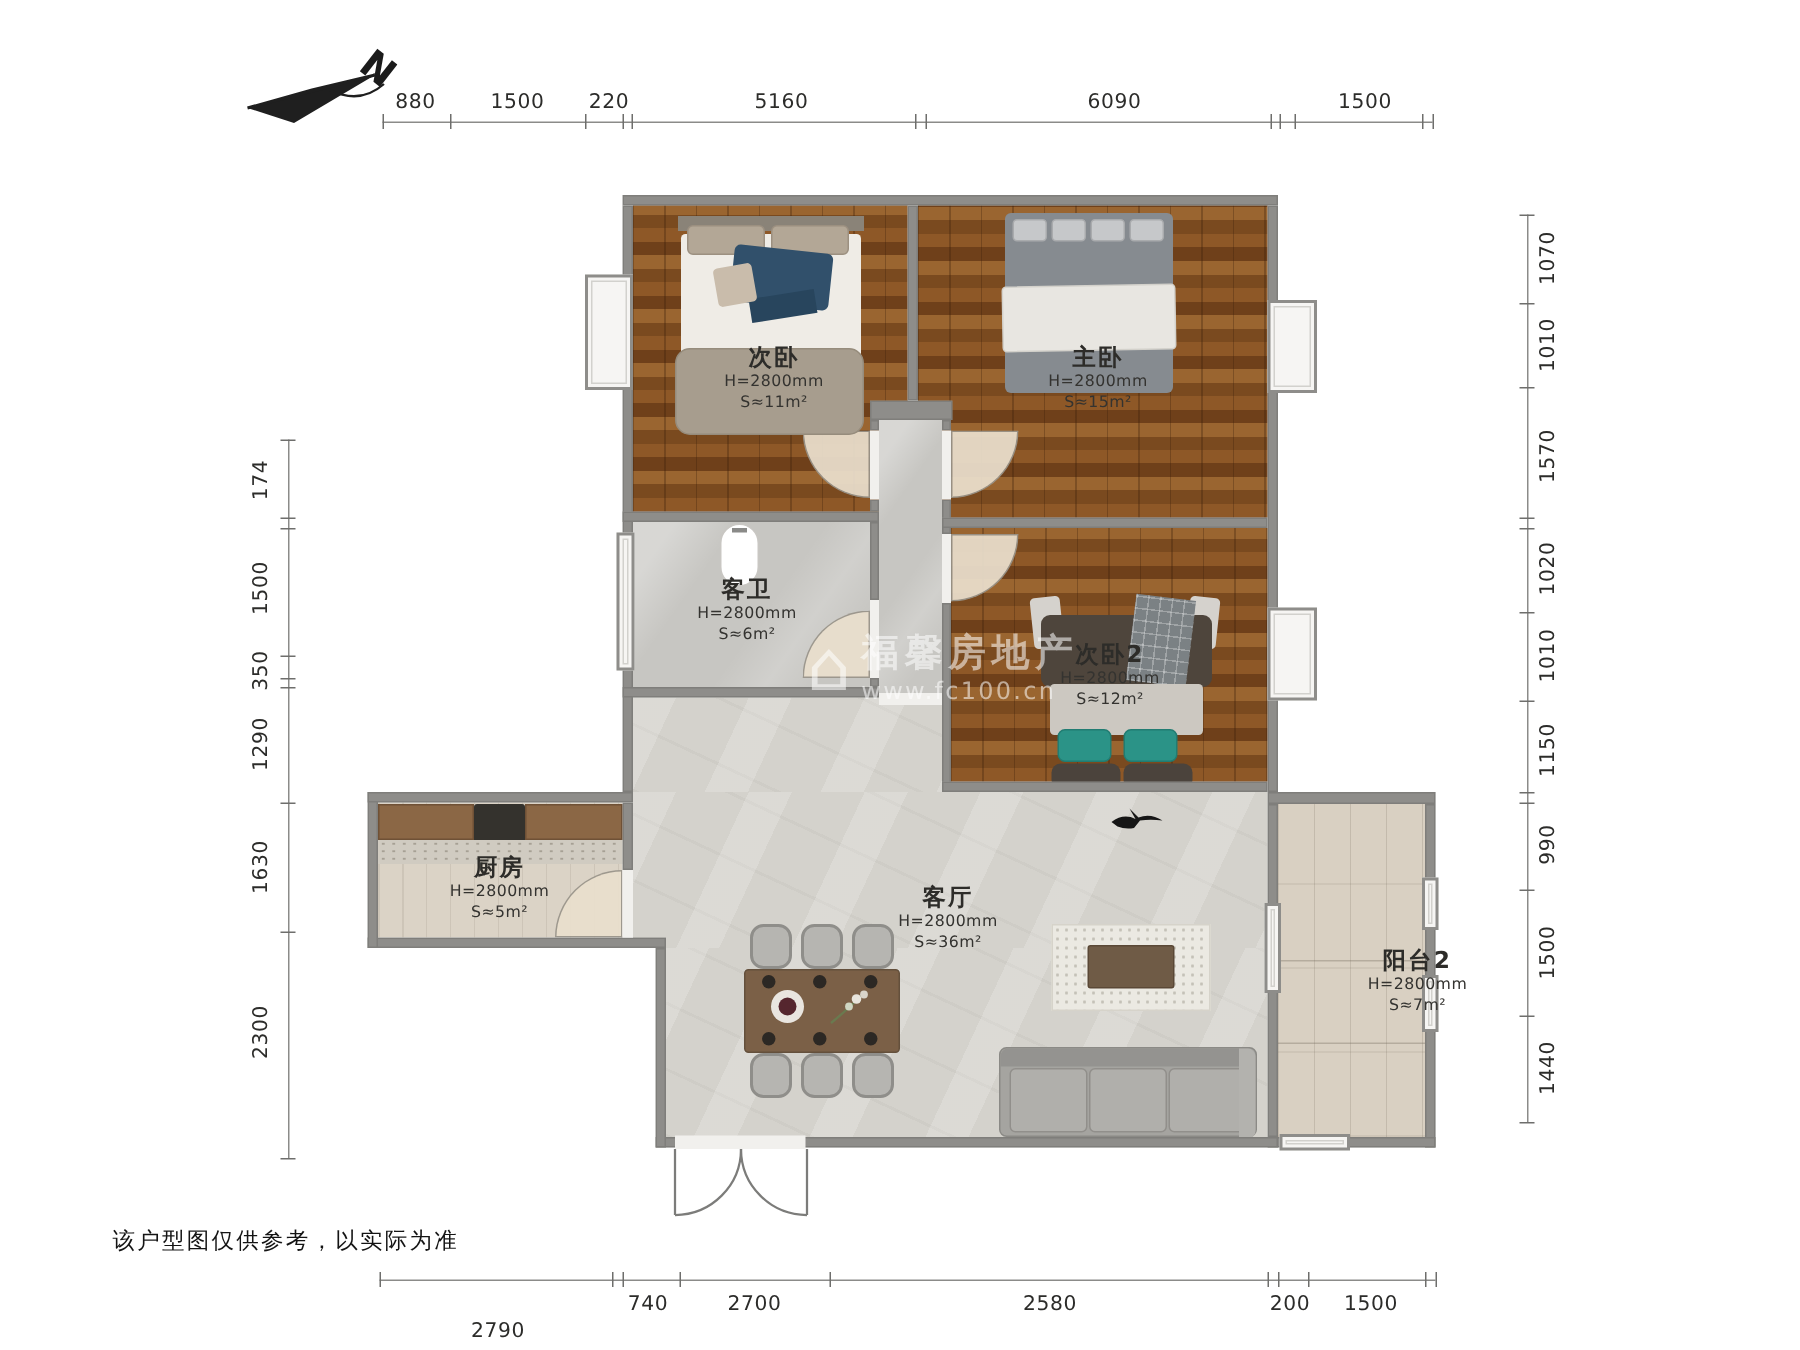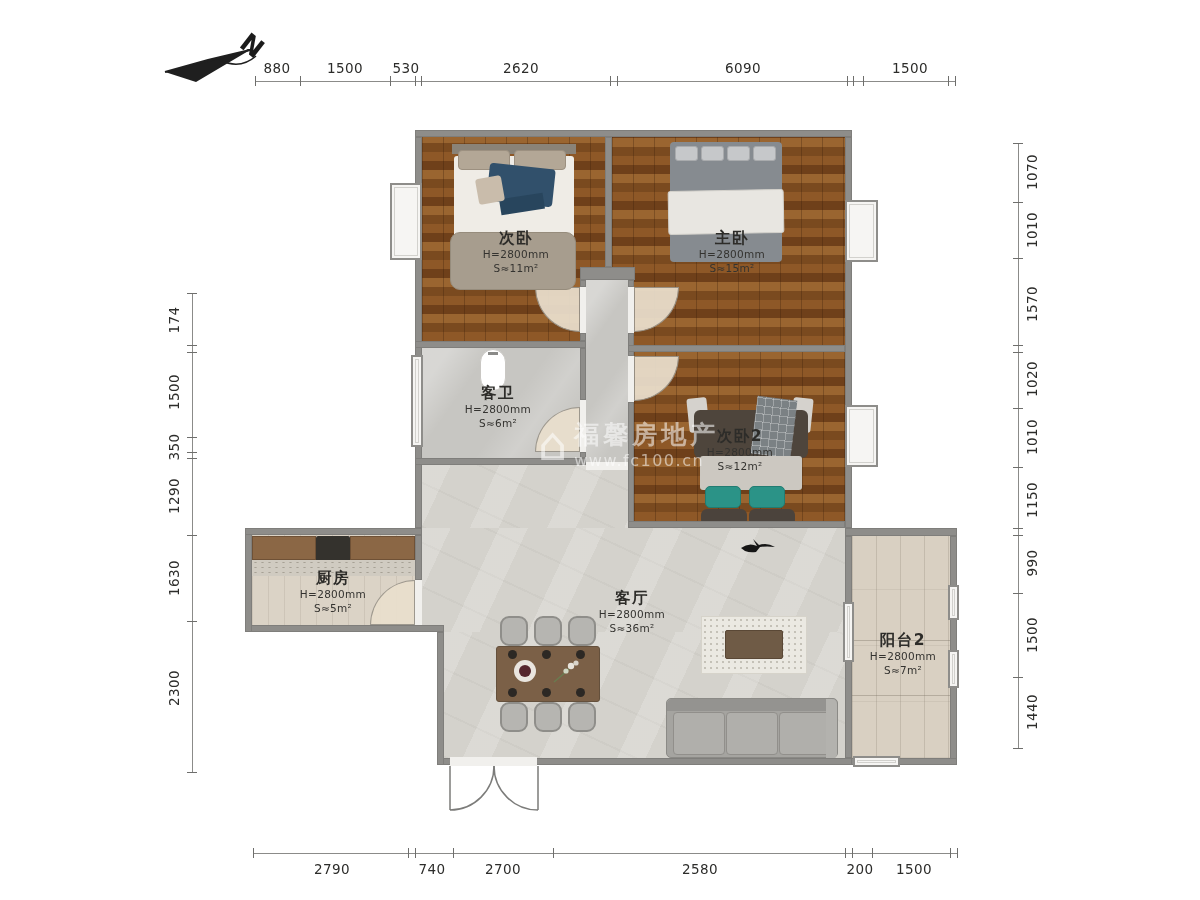--- a/index.html
+++ b/index.html
@@ -63,26 +63,26 @@
     <text x="78" y="20" font-size="26" font-weight="bold" fill="#1b1b1b" transform="rotate(38 78 20)">N</text>
   </svg>
 
   <div class="dline" style="left:255px;top:81px;width:700px;height:1px"></div>
   <div class="dline" style="left:253px;top:853px;width:704px;height:1px"></div>
   <div class="dline" style="left:192px;top:293px;width:1px;height:479px"></div>
   <div class="dline" style="left:1018px;top:143px;width:1px;height:605px"></div>
 
   <span class="dimh" style="left:277px;top:60px">880</span>
   <span class="dimh" style="left:345px;top:60px">1500</span>
-  <span class="dimh" style="left:406px;top:60px">530</span>
-  <span class="dimh" style="left:521px;top:60px">2620</span>
+  <span class="dimh" style="left:406px;top:60px">220</span>
+  <span class="dimh" style="left:521px;top:60px">5160</span>
   <span class="dimh" style="left:743px;top:60px">6090</span>
   <span class="dimh" style="left:910px;top:60px">1500</span>
 
-  <span class="dimh" style="left:332px;top:861px">2790</span>
+  <span class="dimh" style="left:332px;top:879px">2790</span>
   <span class="dimh" style="left:432px;top:861px">740</span>
   <span class="dimh" style="left:503px;top:861px">2700</span>
   <span class="dimh" style="left:700px;top:861px">2580</span>
   <span class="dimh" style="left:860px;top:861px">200</span>
   <span class="dimh" style="left:914px;top:861px">1500</span>
 
   <span class="dimv" style="left:174px;top:320px">174</span>
   <span class="dimv" style="left:174px;top:392px">1500</span>
   <span class="dimv" style="left:174px;top:447px">350</span>
   <span class="dimv" style="left:174px;top:496px">1290</span>
@@ -258,34 +258,35 @@
   <div class="lbl" style="left:333px;top:568px">
     <div class="nm">厨房</div>
     <div class="sub">H=2800mm</div>
     <div class="sub">S≈5m²</div>
   </div>
   <div class="lbl" style="left:632px;top:588px">
     <div class="nm">客厅</div>
     <div class="sub">H=2800mm</div>
     <div class="sub">S≈36m²</div>
   </div>
-  <div class="lbl" style="left:903px;top:630px">
+  <div class="lbl" style="left:945px;top:630px">
     <div class="nm">阳台2</div>
     <div class="sub">H=2800mm</div>
     <div class="sub">S≈7m²</div>
   </div>
 
   <div class="wm" style="left:538px;top:418px">
     <span class="wm-house">⌂</span>
     <div>
       <div class="wm-brand">福馨房地产</div>
       <div class="wm-url">www.fc100.cn</div>
     </div>
   </div>
 
+  <div class="disc" style="left:75px;top:818px">该户型图仅供参考，以实际为准</div>
 
 <div class="tickv" style="left: 255px; top: 76px;"></div>
     <div class="tickv" style="left: 300px; top: 76px;"></div>
     <div class="tickv" style="left: 390px; top: 76px;"></div>
     <div class="tickv" style="left: 415px; top: 76px;"></div>
     <div class="tickv" style="left: 421px; top: 76px;"></div>
     <div class="tickv" style="left: 610px; top: 76px;"></div>
     <div class="tickv" style="left: 617px; top: 76px;"></div>
     <div class="tickv" style="left: 847px; top: 76px;"></div>
     <div class="tickv" style="left: 853px; top: 76px;"></div>

